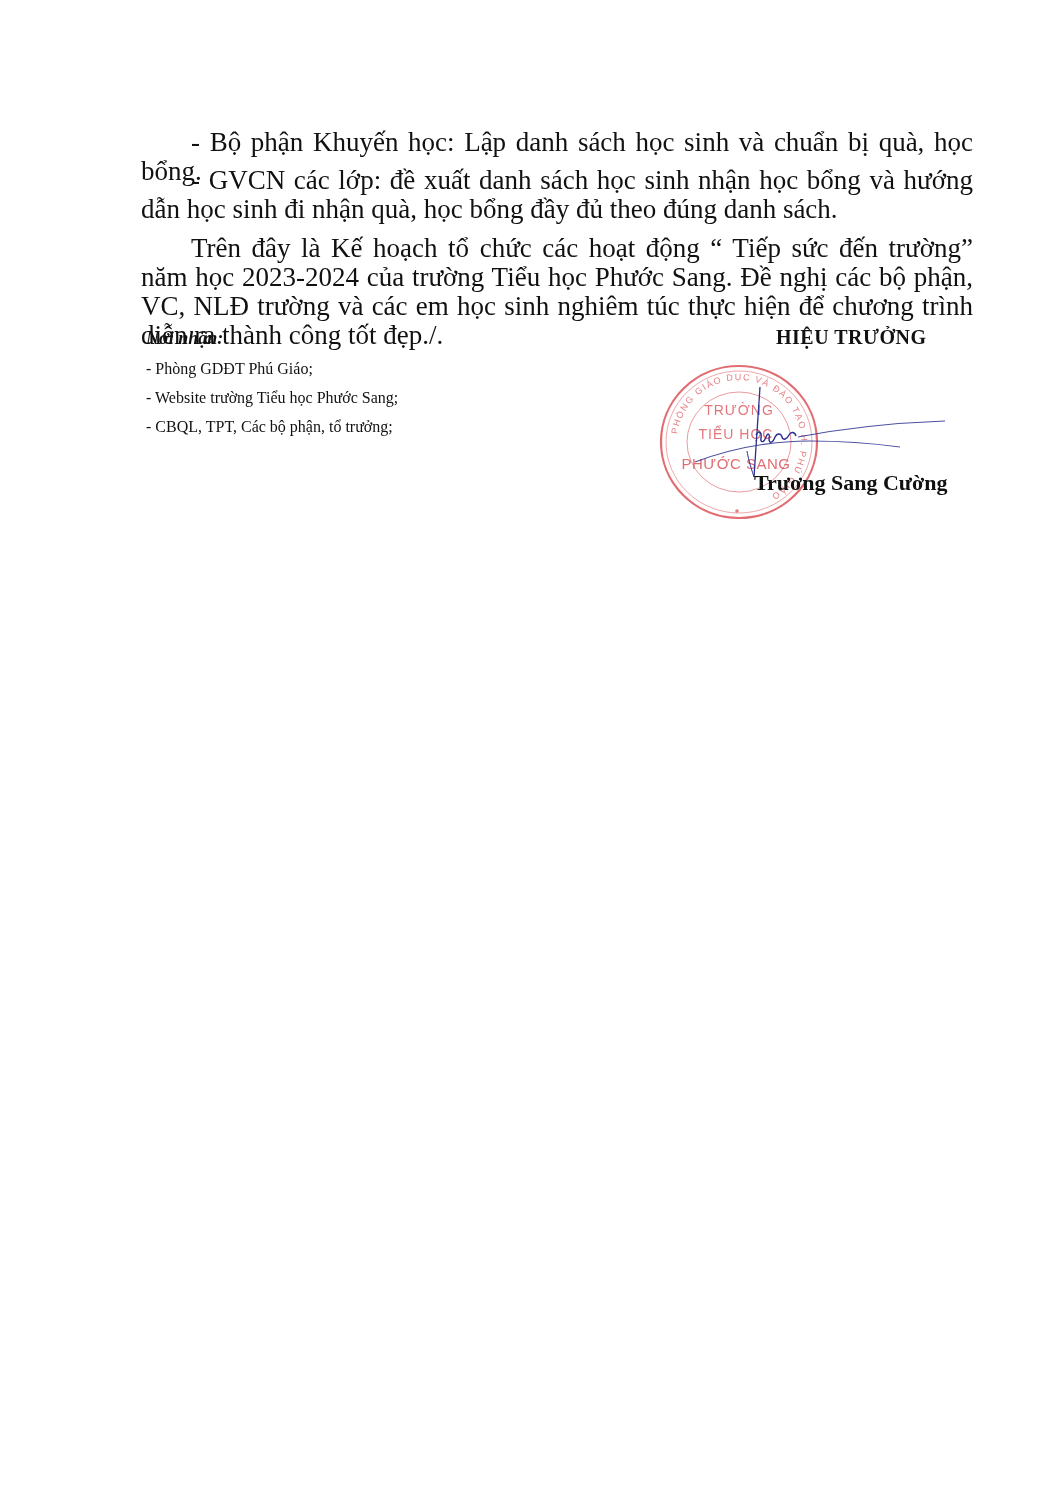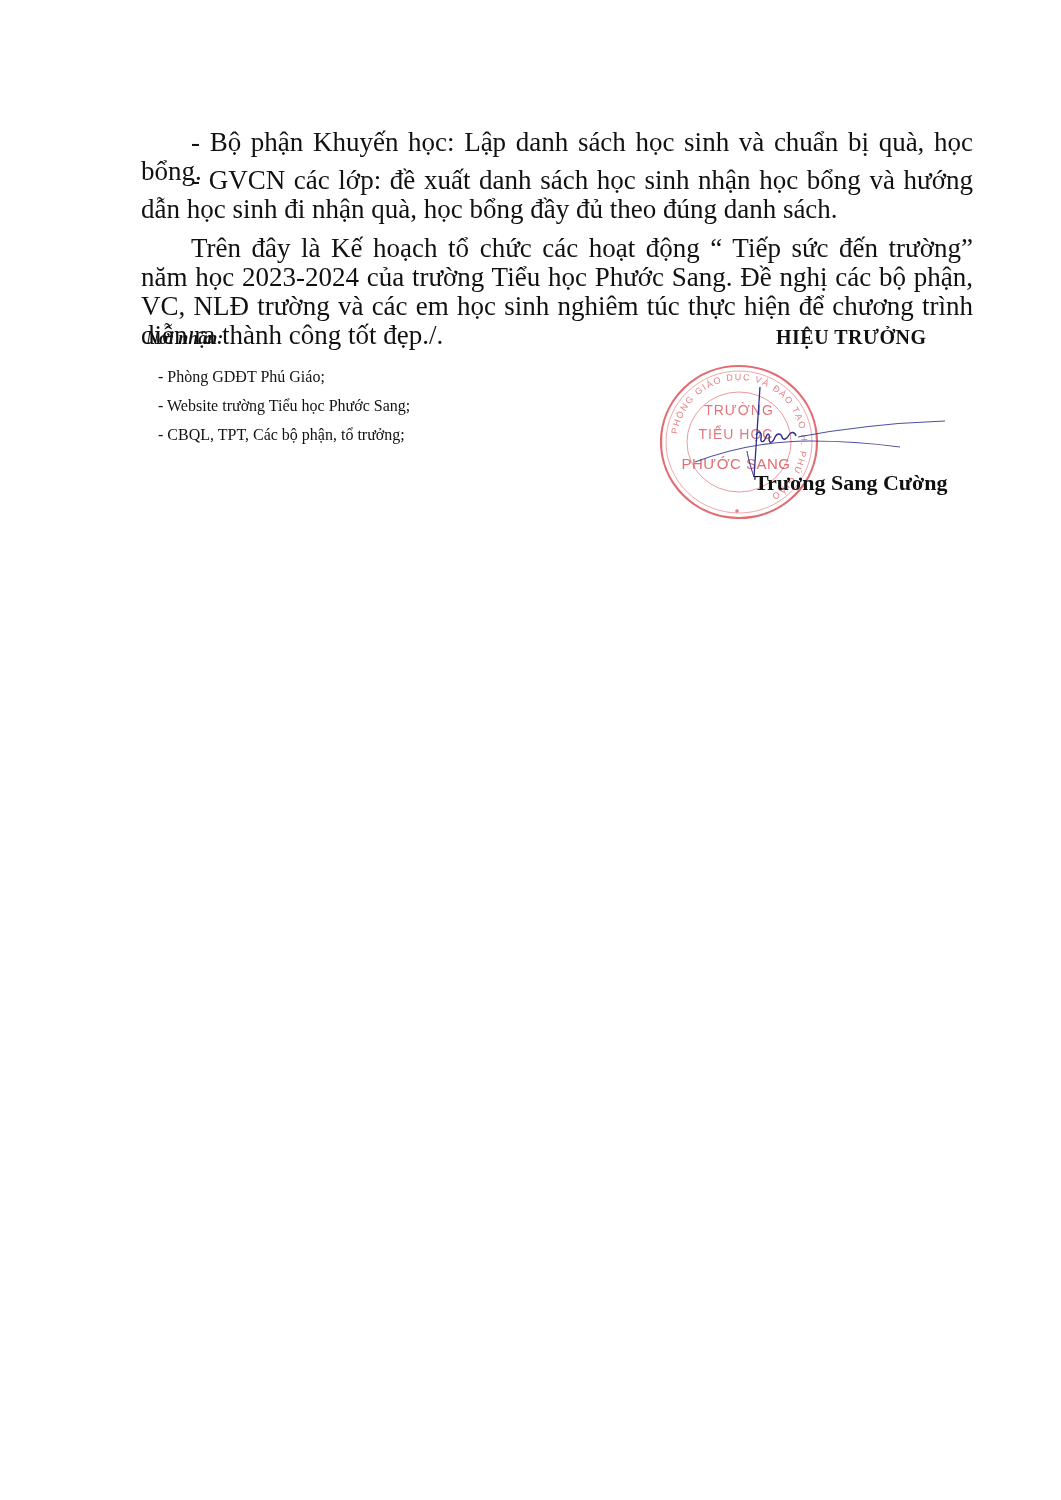--- a/index.html
+++ b/index.html
@@ -40,21 +40,21 @@
     }
     .recipients-title {
       font-weight: bold;
       font-style: italic;
       font-size: 18px;
       line-height: 24px;
       margin: 0 0 4px 0;
     }
     .recipients ul {
       list-style: none;
-      margin: 12px;
+      margin: 0;
       padding: 0;
     }
     .recipients li {
       font-size: 16px;
       line-height: 29px;
       margin: 0;
       padding: 0;
     }
     .signature-title {
       position: absolute;

